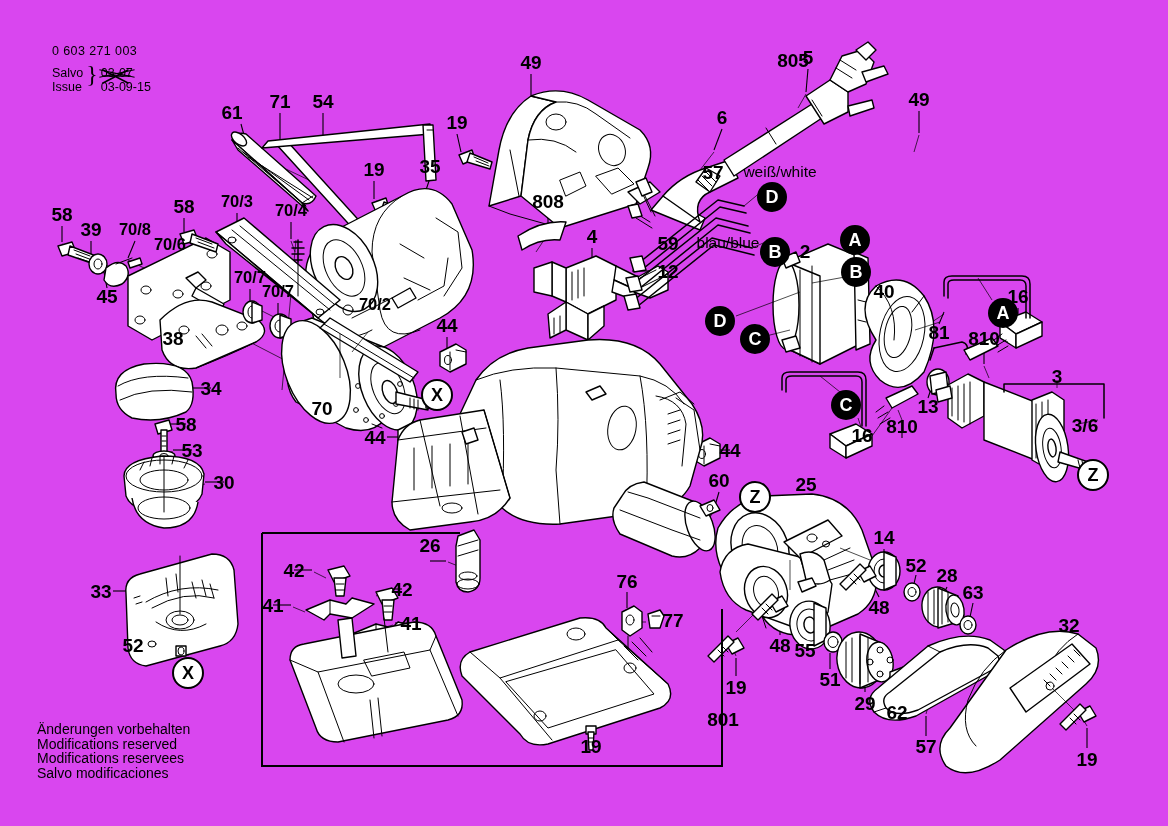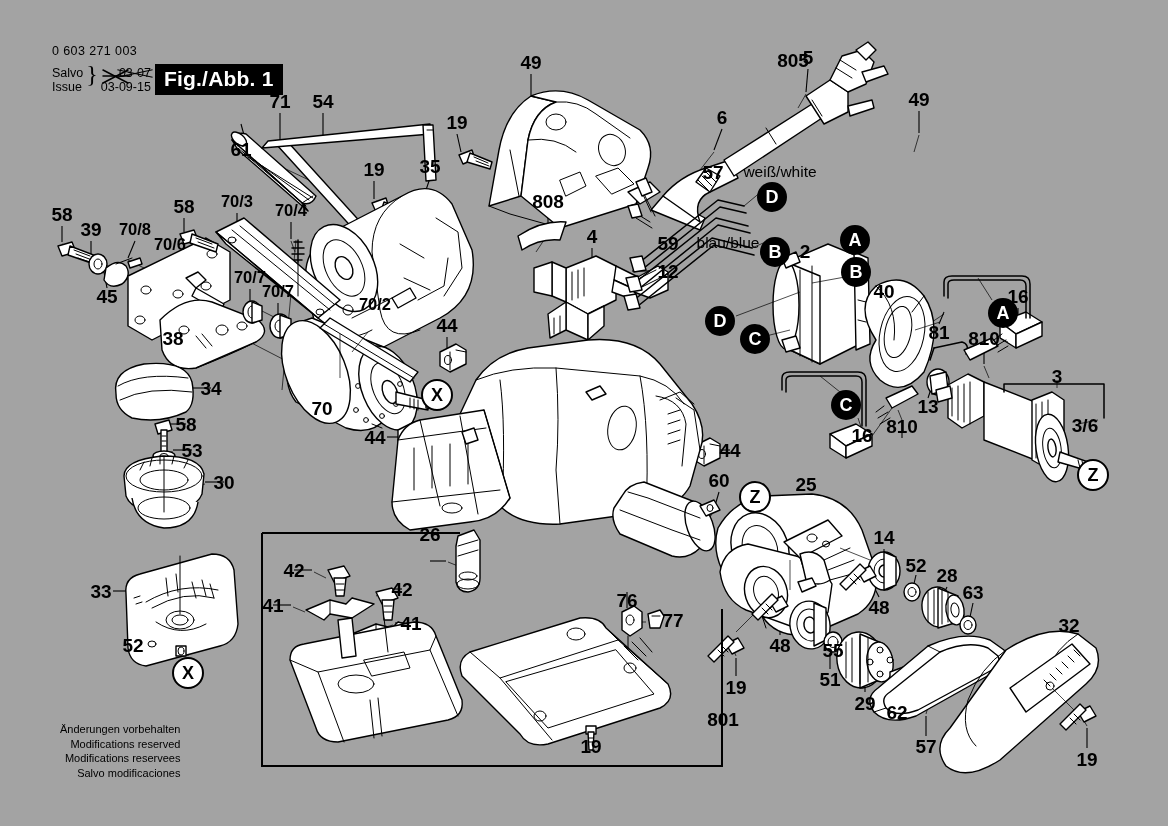--- a/index.html
+++ b/index.html
@@ -4,61 +4,61 @@
 <title>Exploded Parts Diagram</title>
 <style>
   html,body{margin:0;padding:0;background:#fff;}
   body{
     font-family:"Liberation Sans","DejaVu Sans",sans-serif;
     color:#000;
   }
   #sheet{
     position:relative;
     width:1168px;height:826px;
-    background:#a3a3a3;
+    background:#d946ef;
     overflow:hidden;
   }
   #artwork{position:absolute;left:0;top:0;width:1168px;height:826px;}
 
   
   .hdr-partno{
     position:absolute;left:52px;top:44px;
     font-size:12.5px;letter-spacing:.4px;white-space:nowrap;
   }
   .hdr-stand{
     position:absolute;left:52px;top:66px;
     font-size:12.5px;line-height:14px;white-space:nowrap;
   }
   .hdr-stand .lbls{display:inline-block;vertical-align:top;}
   .hdr-stand .brace{
     display:inline-block;vertical-align:top;
     font-size:24px;line-height:28px;margin:-6px 3px 0 3px;
     font-family:"Liberation Serif",serif;
   }
-  .hdr-stand .dates{display:inline-block;vertical-align:top;text-align:right;}
+  .hdr-stand .dates{display:inline-block;vertical-align:top;}
   .struck{position:relative;display:inline-block;}
   .struck::after{
     content:"";position:absolute;left:-2px;right:-2px;top:50%;
     border-top:1.4px solid #000;transform:rotate(-12deg);
   }
   .struck::before{
     content:"";position:absolute;left:-2px;right:-2px;top:50%;
     border-top:1.4px solid #000;transform:rotate(12deg);
   }
   .fig-tag{
     position:absolute;left:155px;top:64px;
     background:#000;color:#fff;
     font-size:21px;font-weight:bold;
     padding:3px 9px 4px 9px;letter-spacing:.2px;white-space:nowrap;
   }
 
   
   .footer{
-    position:absolute;left:60px;top:722px;
-    font-size:11px;line-height:14.6px;white-space:nowrap;text-align:right;
+    position:absolute;left:37px;top:722px;
+    font-size:14px;line-height:14.6px;white-space:nowrap;
   }
 
   
   .cal{
     position:absolute;
     font-size:19px;font-weight:bold;
     line-height:1;white-space:nowrap;
     transform:translate(-50%,-50%);
   }
   .cal.sm{font-size:16.5px;}
@@ -812,31 +812,30 @@
   <div class="hdr-stand">
     <span class="lbls">
       <span>Salvo</span><br>
       <span>Issue</span>
     </span><span class="brace">}</span><span class="dates">
       <span class="struck">03-07</span><br>
       <span>03-09-15</span>
     </span>
   </div>
 
-  <div class="fig-tag">Fig./Abb. 1</div>
 
   <div class="footer">
     <span>Änderungen vorbehalten</span><br>
     <span>Modifications reserved</span><br>
     <span>Modifications reservees</span><br>
     <span>Salvo modificaciones</span>
   </div>
 
   <div id="callout-layer">
-      <div class="cal" style="left: 241px; top: 112px; margin-top: 37px;">61</div>
+      <div class="cal" style="left: 232px; top: 112px;">61</div>
       <div class="cal" style="left: 280px; top: 101px;">71</div>
       <div class="cal" style="left: 323px; top: 101px;">54</div>
       <div class="cal" style="left: 457px; top: 122px;">19</div>
       <div class="cal" style="left: 531px; top: 62px;">49</div>
       <div class="cal" style="left: 808px; top: 57px;">5</div>
       <div class="cal" style="left: 793px; top: 60px;">805</div>
       <div class="cal" style="left: 722px; top: 117px;">6</div>
       <div class="cal" style="left: 919px; top: 99px;">49</div>
       <div class="cal" style="left: 374px; top: 169px;">19</div>
       <div class="cal" style="left: 430px; top: 166px;">35</div>
@@ -871,32 +870,32 @@
       <div class="cal" style="left: 730px; top: 450px;">44</div>
       <div class="cal" style="left: 719px; top: 480px;">60</div>
       <div class="cal" style="left: 806px; top: 484px;">25</div>
       <div class="cal" style="left: 884px; top: 537px;">14</div>
       <div class="cal" style="left: 916px; top: 565px;">52</div>
       <div class="cal" style="left: 947px; top: 575px;">28</div>
       <div class="cal" style="left: 973px; top: 592px;">63</div>
       <div class="cal" style="left: 1069px; top: 625px;">32</div>
       <div class="cal" style="left: 879px; top: 607px;">48</div>
       <div class="cal" style="left: 780px; top: 645px;">48</div>
-      <div class="cal" style="left: 805px; top: 650px; margin-left: 28px;">55</div>
+      <div class="cal" style="left: 805px; top: 650px;">55</div>
       <div class="cal" style="left: 830px; top: 679px;">51</div>
       <div class="cal" style="left: 865px; top: 703px;">29</div>
       <div class="cal" style="left: 897px; top: 712px;">62</div>
       <div class="cal" style="left: 926px; top: 746px;">57</div>
       <div class="cal" style="left: 1087px; top: 759px;">19</div>
       <div class="cal" style="left: 736px; top: 687px;">19</div>
-      <div class="cal" style="left: 627px; top: 581px; margin-top: 19px;">76</div>
+      <div class="cal" style="left: 627px; top: 581px;">76</div>
       <div class="cal" style="left: 673px; top: 620px;">77</div>
       <div class="cal" style="left: 723px; top: 719px;">801</div>
       <div class="cal" style="left: 591px; top: 746px;">19</div>
-      <div class="cal" style="left: 430px; top: 534px;">26</div>
+      <div class="cal" style="left: 430px; top: 545px;">26</div>
       <div class="cal" style="left: 294px; top: 570px;">42</div>
       <div class="cal" style="left: 402px; top: 589px;">42</div>
       <div class="cal" style="left: 273px; top: 605px;">41</div>
       <div class="cal" style="left: 411px; top: 623px;">41</div>
       <div class="cal" style="left: 211px; top: 388px;">34</div>
       <div class="cal" style="left: 186px; top: 424px;">58</div>
       <div class="cal" style="left: 192px; top: 450px;">53</div>
       <div class="cal" style="left: 224px; top: 482px;">30</div>
       <div class="cal" style="left: 101px; top: 591px;">33</div>
       <div class="cal" style="left: 133px; top: 645px;">52</div>

